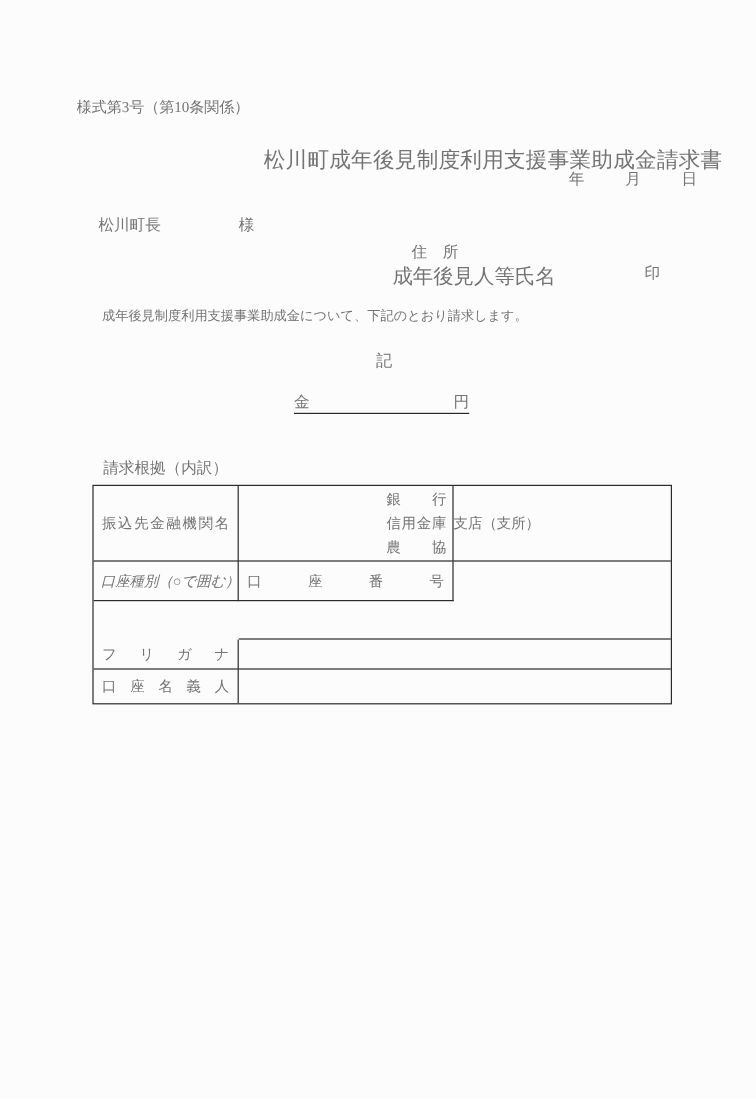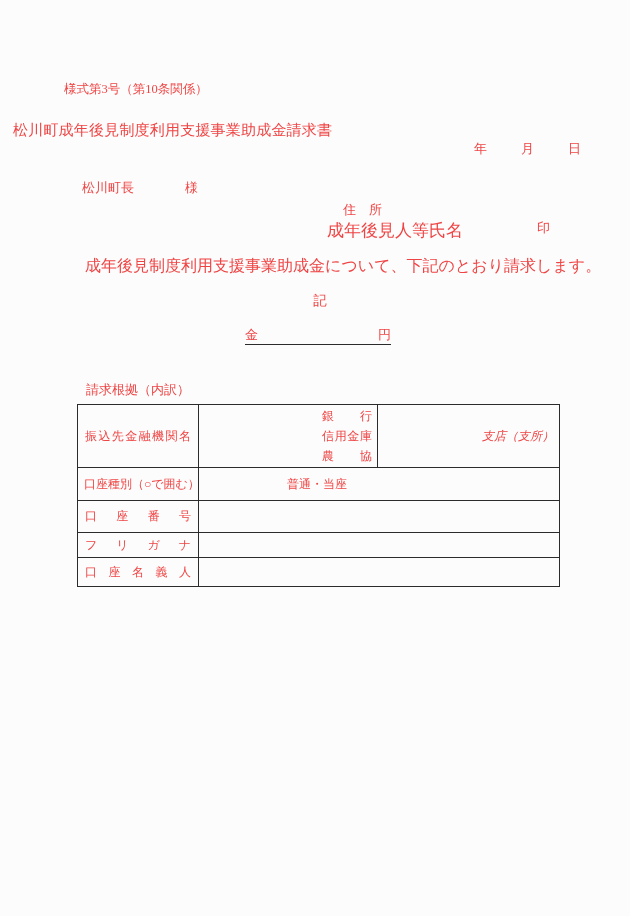--- a/index.html
+++ b/index.html
@@ -1,30 +1,30 @@
 <!DOCTYPE html>
 <html><head>
 <meta charset="utf-8">
 <style>
   html,body { margin:0; padding:0; background:#e8e8e8; }
   .page {
     position:relative; width:630px; height:916px; margin:0 auto;
-    background:#fcfcfc; color:#ef4444;
+    background:#fcfcfc; color:#737373;
     font-family:"Liberation Serif","DejaVu Serif",serif;
   }
   .abs { position:absolute; white-space:nowrap; }
 
   .form-number { left:64px; top:81px; font-size:12.5px; }
-  .doc-title   { left:0; right:28px; top:121px; text-align:left; font-size:15px; letter-spacing:0.2px;margin-left:13px; }
+  .doc-title   { left:0; right:28px; top:121px; text-align:right; font-size:18px; letter-spacing:0.2px; }
   .date-line   { left:474px; top:140px; font-size:13px; display:flex; gap:34px; }
-  .addressee   { left:82px; top:179px; font-size:13px; display:flex; gap:51px; }
+  .addressee   { left:82px; top:179px; font-size:13px; display:flex; gap:65px; }
   .addr-label  { left:343px; top:201px; font-size:13px; }
   .name-label  { left:327px; top:219px; font-size:17px; }
   .seal-mark   { left:537px; top:219px; font-size:13px; }
-  .sentence    { left:85px; top:256px; font-size:16px; }
+  .sentence    { left:85px; top:256px; font-size:11px; }
   .record-mark { left:10px; right:0; top:292px; text-align:center; font-size:13.5px; }
   .amount-line {
     left:245px; top:327px; width:146px; height:17px; font-size:13px;
     display:flex; justify-content:space-between; align-items:flex-end;
     border-bottom:1px solid #2b2b2b;
   }
   .breakdown   { left:86px; top:381px; font-size:13px; }
 
   .tbl {
     position:absolute; left:77px; top:404px;
@@ -42,22 +42,22 @@
   .last-col { border-right:none; }
   .last-row { border-bottom:none; }
   .span2 { grid-column:2 / 4; }
 
   .jc { display:flex; justify-content:space-between; width:100%; padding:0 7px; box-sizing:border-box; }
   .bank-types {
     flex-direction:column; align-items:flex-end; justify-content:center;
     padding-right:5px; line-height:20px;
   }
   .bank-type { width:50px; display:flex; justify-content:space-between; }
-  .branch-cell { justify-content:flex-end; padding-right:5px;font-style:italic; }
-  .acct-type-label { padding-left:6px; }
+  .branch-cell { padding-right:5px; }
+  .acct-type-label { padding-left:6px;font-style:italic; }
   .acct-type-value { padding-left:88px; }
 </style>
 </head>
 <body>
 
 <div class="page">
 
   <div class="abs form-number">様式第3号（第10条関係）</div>
 
   <div class="abs doc-title">松川町成年後見制度利用支援事業助成金請求書</div>
@@ -118,23 +118,20 @@
           <span>協</span>
         </span>
     </div>
     <div class="cell last-col branch-cell">
       <span>支店（支所）</span>
     </div>
 
     <div class="cell acct-type-label">
       <span>口座種別（○で囲む）</span>
     </div>
-    <div class="cell span2 last-col acct-type-value">
-      <span>普通・当座</span>
-    </div>
 
     <div class="cell">
       <span class="jc">
           <span>口</span>
           <span>座</span>
           <span>番</span>
           <span>号</span>
         </span>
     </div>
     <div class="cell span2 last-col">

